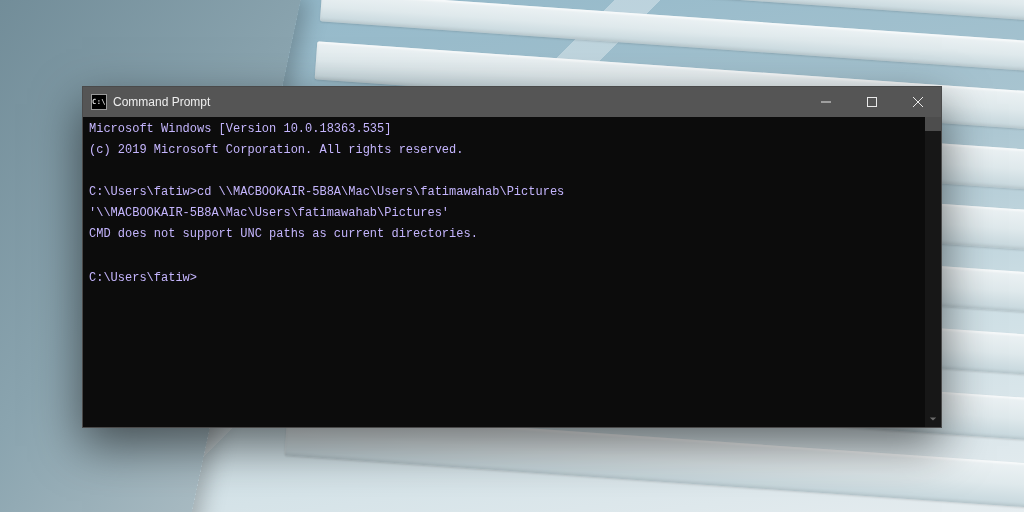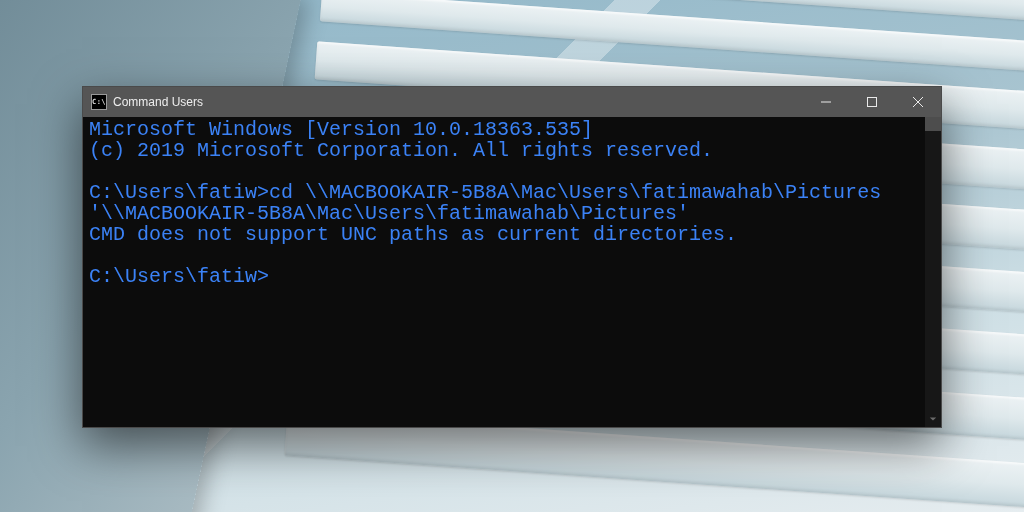--- a/index.html
+++ b/index.html
@@ -75,23 +75,23 @@
   .client {
     flex:1 1 auto;
     position: relative;
     background:#0c0c0c;
     display:flex;
   }
   .terminal {
     flex: 1 1 auto;
     padding: 2px 4px 2px 6px;
     font-family: Consolas, "Courier New", monospace;
-    font-size: 20px;
+    font-size: 12px;
     line-height: 21px;
-    color: #3b82f6;
+    color: #c4b5fd;
     white-space: pre;
     overflow: hidden;
   }
   .scrollbar {
     width: 16px; background: #171717;
     position: relative;
   }
   .scroll-thumb {
     position:absolute; top:0; left:0; right:0; height:14px;
     background:#4d4d4d;
@@ -120,21 +120,21 @@
   <div class="blade bl5"></div>
   <div class="blade bl6"></div>
   <div class="blade bl7"></div>
   <div class="blade bl8"></div>
   <div class="blade bl9"></div>
 </div>
 
 <div class="window">
   <div class="titlebar">
     <div class="title-icon">C:\</div>
-    <div class="title-text">Command Users</div>
+    <div class="title-text">Command Prompt</div>
     <div class="title-spacer"></div>
     <div class="winbtn">
       <svg viewBox="0 0 10 10">
           <path d="M0 5 H10"></path>
         </svg>
     </div>
     <div class="winbtn">
       <svg viewBox="0 0 10 10">
           <rect x="0.5" y="0.5" width="9" height="9"></rect>
         </svg>

